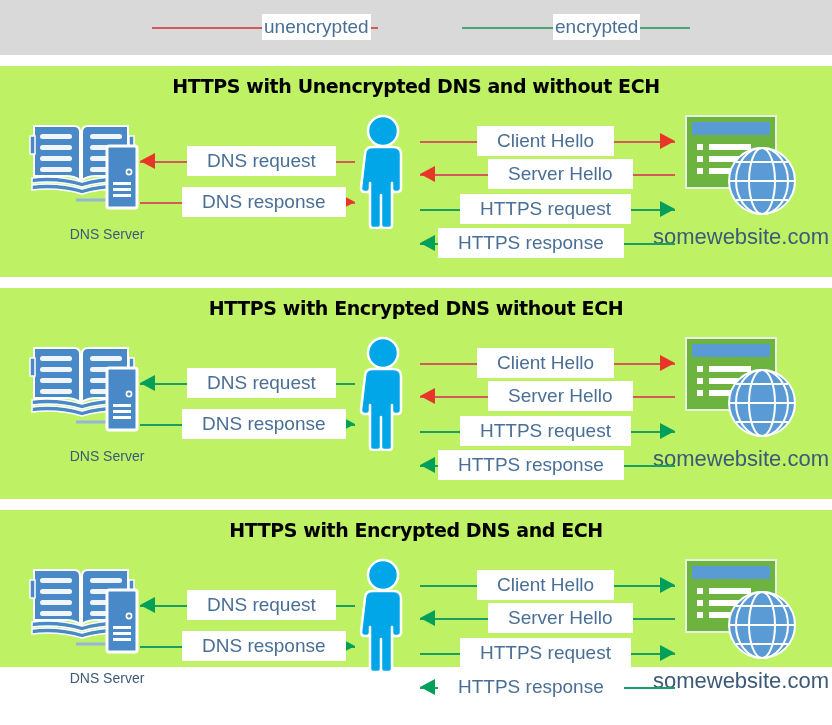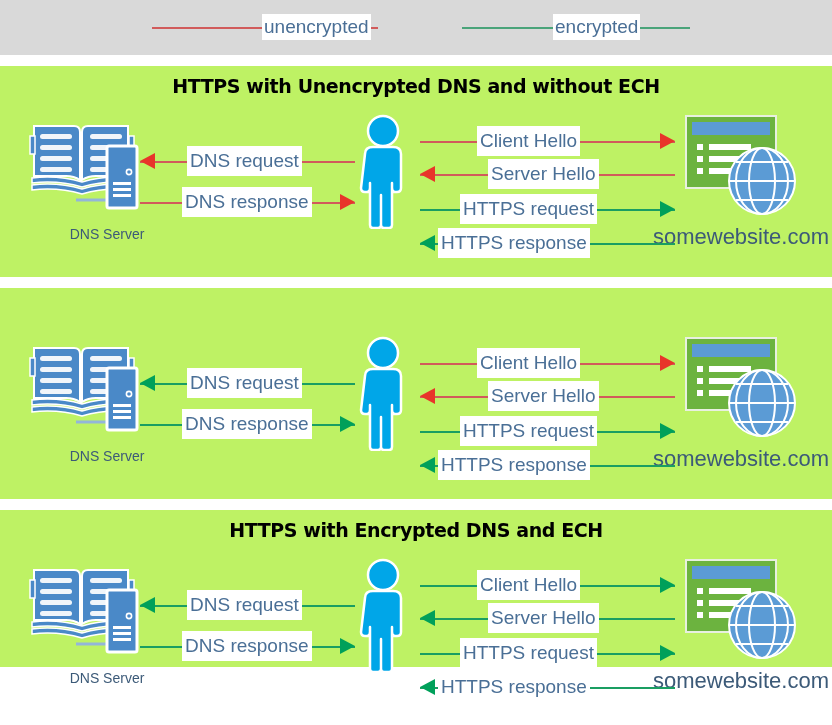--- a/index.html
+++ b/index.html
@@ -150,21 +150,21 @@
   .flow.enc.right .flow-head { border-left-color: #00a05a; }
   .flow.enc.left  .flow-head { border-right-color: #00a05a; }
 
   .flow-label {
     position: absolute;
     top: -3px;
     background: #ffffff;
     color: #4a6f96;
     font-size: 19px;
     line-height: 30px;
-    padding: 0 3px;
+    padding: 0 20px;
     white-space: nowrap;
   }
 </style>
 </head>
 <body>
 
 <div class="page">
 
   <div class="legend" id="legend">
       <div class="legend-line unenc" style="left: 152px; width: 226px;"></div>
@@ -264,20 +264,21 @@
         <div class="flow-head"></div>
         <div class="flow-label" style="left: 40px;">HTTPS request</div>
       </div>
       <div class="flow left enc" style="left: 420px; top: 165px; width: 255px;">
         <div class="flow-line" style="width: 255px;"></div>
         <div class="flow-head"></div>
         <div class="flow-label" style="left: 18px;">HTTPS response</div>
       </div>
     </div>
   <div class="panel" id="panel-1">
+      <div class="panel-title">HTTPS with Encrypted DNS without ECH</div>
       <div class="dns-icon">
   <svg viewBox="0 0 120 100" width="120" height="100">
     <g stroke="#ffffff" stroke-width="2">
       <path d="M6 12 h40 q6 0 6 6 v48 q-6 -4 -14 -4 h-32 z" fill="#4a89c8"></path>
       <path d="M100 12 h-40 q-6 0 -6 6 v48 q6 -4 14 -4 h32 z" fill="#4a89c8"></path>
     </g>
     <g fill="#ffffff" opacity="0.92">
       <rect x="12" y="20" width="32" height="5" rx="2.5"></rect>
       <rect x="12" y="31" width="32" height="5" rx="2.5"></rect>
       <rect x="12" y="42" width="32" height="5" rx="2.5"></rect>

